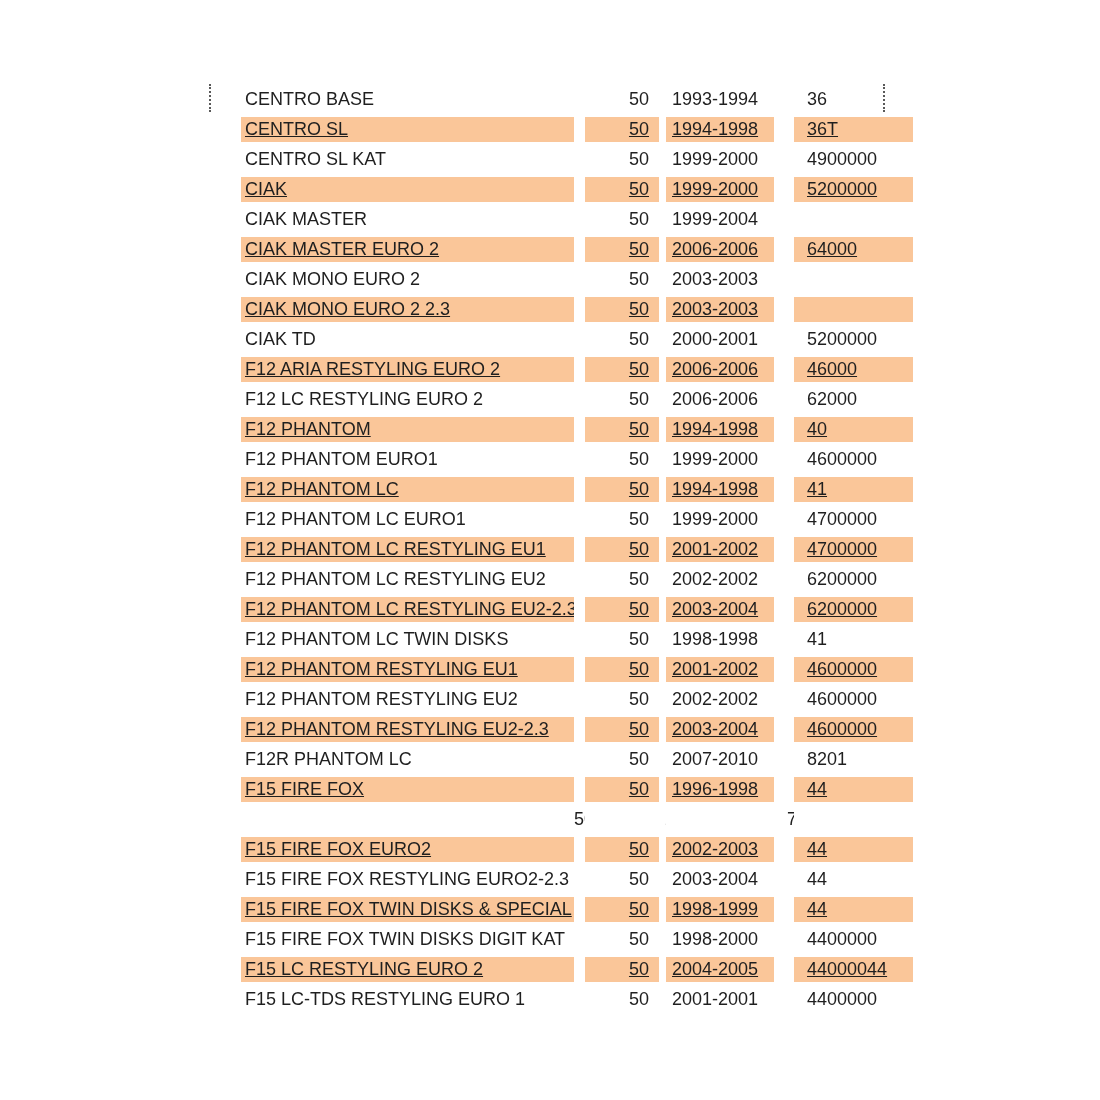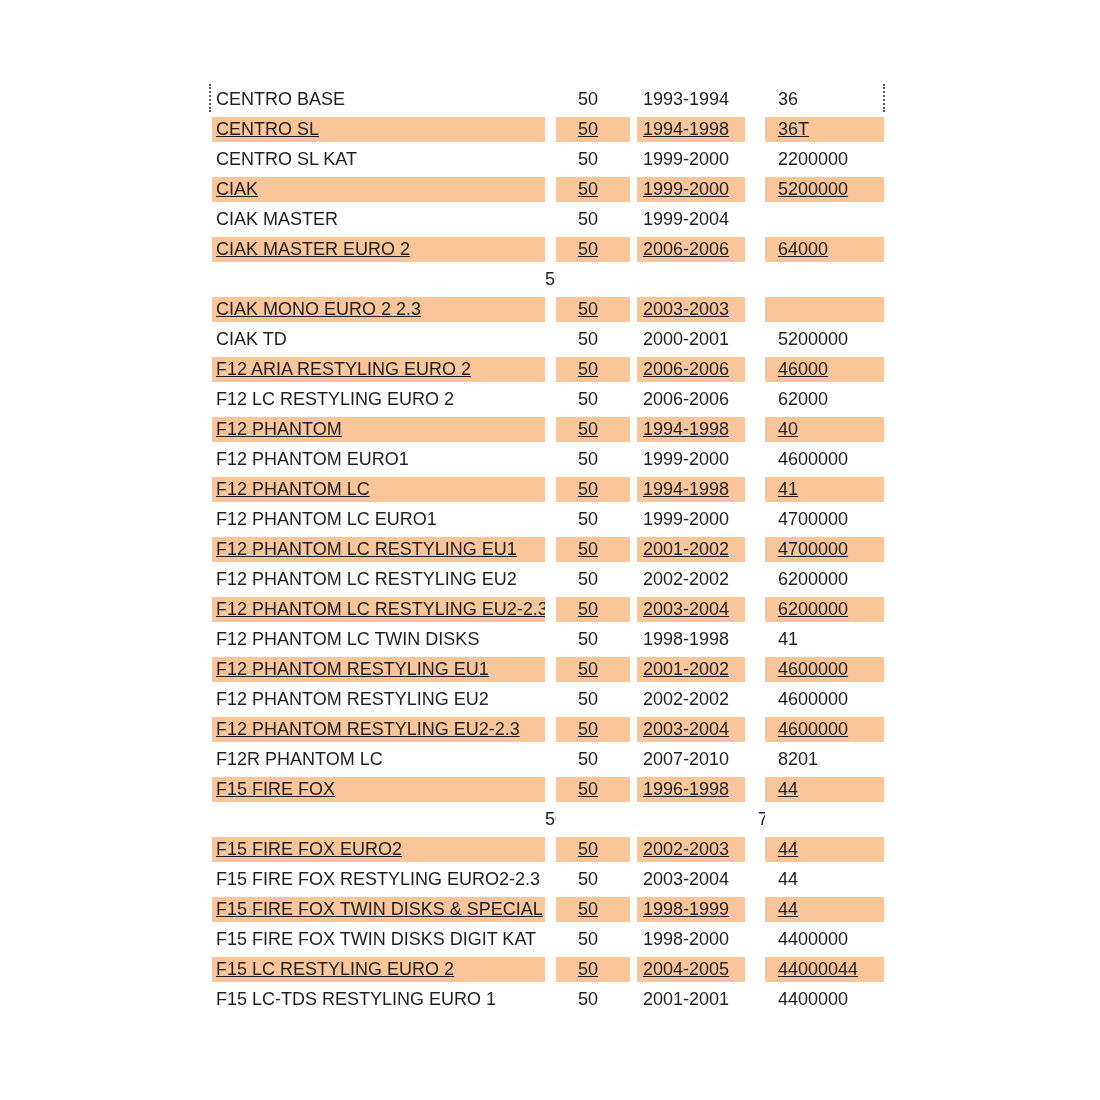--- a/index.html
+++ b/index.html
@@ -17,20 +17,21 @@
   .table-wrap {
     position: absolute;
     left: 212px;
     top: 85px;
     width: 672px;
   }
   .row {
     display: grid;
     grid-template-columns: 333px 11px 74px 7px 108px 20px 119px;
     height: 30px;
+    margin-left: 29px;
   }
   .cell {
     box-sizing: border-box;
     height: 30px;
     border-top: 2px solid #ffffff;
     border-bottom: 3px solid #ffffff;
     line-height: 25px;
     font-size: 18px;
     font-weight: 400;
     color: var(--text-color, #1f1f1f);
@@ -39,21 +40,21 @@
     background: #ffffff;
   }
   .row.alt .cell {
     background: var(--highlight-color, #FAC699);
     text-decoration: underline;
   }
   .gap {
     background: #ffffff;
   }
   .cell.model { padding-left: 4px; }
-  .cell.cc    { text-align: center; padding-right: 10px; }
+  .cell.cc    { text-align: right; padding-right: 10px; }
   .cell.years { padding-left: 6px; }
   .cell.code  { padding-left: 13px; }
   .marquee {
     position: absolute;
     top: -1px;
     height: 28px;
     width: 0;
     border-left: 2px dotted #595959;
   }
   .marquee.left  { left: -3px; }
@@ -86,21 +87,21 @@
     <div class="cell code">36T</div>
   </div>
 
   <div class="row">
     <div class="cell model">CENTRO SL KAT</div>
     <div class="gap"></div>
     <div class="cell cc">50</div>
     <div class="gap"></div>
     <div class="cell years">1999-2000</div>
     <div class="gap"></div>
-    <div class="cell code">2200000</div>
+    <div class="cell code">4900000</div>
   </div>
 
   <div class="row alt">
     <div class="cell model">CIAK</div>
     <div class="gap"></div>
     <div class="cell cc">50</div>
     <div class="gap"></div>
     <div class="cell years">1999-2000</div>
     <div class="gap"></div>
     <div class="cell code">5200000</div>
@@ -120,20 +121,21 @@
     <div class="cell model">CIAK MASTER EURO 2</div>
     <div class="gap"></div>
     <div class="cell cc">50</div>
     <div class="gap"></div>
     <div class="cell years">2006-2006</div>
     <div class="gap"></div>
     <div class="cell code">64000</div>
   </div>
 
   <div class="row">
+    <div class="cell model">CIAK MONO EURO 2</div>
     <div class="gap"></div>
     <div class="cell cc">50</div>
     <div class="gap"></div>
     <div class="cell years">2003-2003</div>
     <div class="gap"></div>
     <div class="cell code"></div>
   </div>
 
   <div class="row alt">
     <div class="cell model">CIAK MONO EURO 2 2.3</div>

